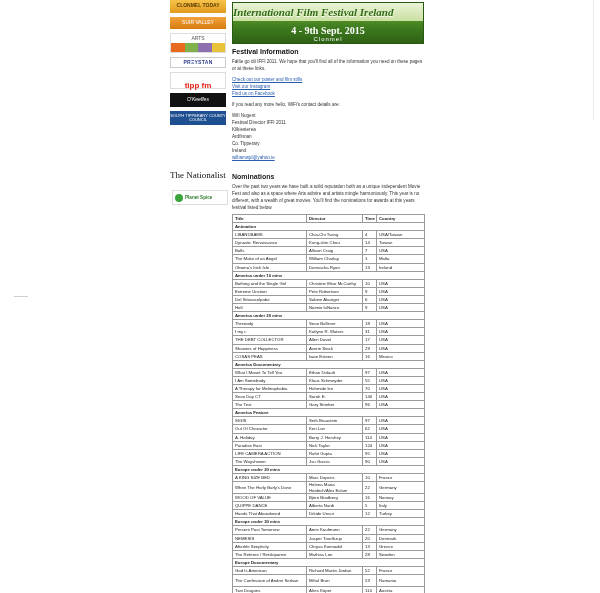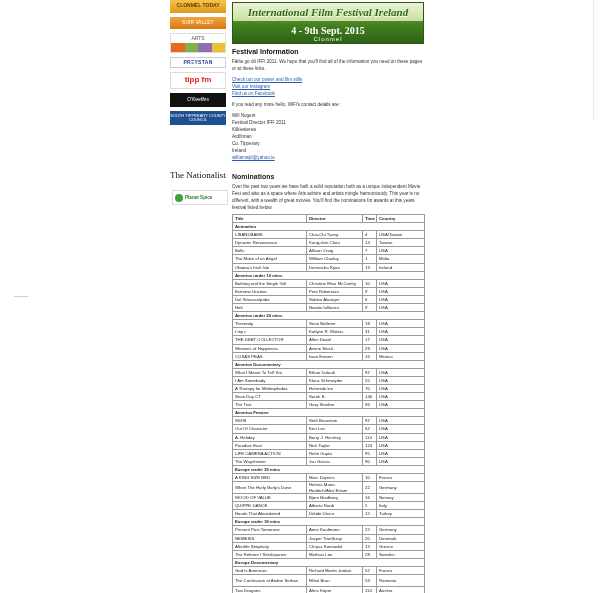--- a/index.html
+++ b/index.html
@@ -22,36 +22,36 @@
     width:56px;margin-bottom:4px;border:0;display:block;
     font-size:5px;color:#fff;text-align:center;line-height:1.1;
     box-sizing:border-box;
   }
   .sp1{height:13px;background:linear-gradient(#f7c34a,#e09a1d);color:#5a3c00;padding-top:3px;font-weight:bold;}
   .sp2{height:12px;background:linear-gradient(#f2a23c,#d77a10);color:#fff;padding-top:3px;}
   .sp3{height:20px;background:#fff;color:#555;border:1px solid #ddd;padding-top:2px;}
   .sp3 .swatches{display:flex;height:9px;margin-top:1px;}
   .sp3 .swatches i{flex:1;display:block;}
   .sp4{height:11px;background:#ffffff;color:#2b3d8f;border:1px solid #ccc;padding-top:2px;font-weight:bold;letter-spacing:.3px;}
-  .sp5{height:17px;background:#ffffff;border:1px solid #ddd;color:#e2231a;font-weight:bold;font-size:8px;padding-top:3px;}
+  .sp5{height:17px;background:#ffffff;border:1px solid #ddd;color:#e2231a;font-weight:bold;font-size:8px;padding-top:9px;}
   .sp6{height:14px;background:#111;color:#fff;padding-top:4px;font-style:italic;}
   .sp7{height:14px;background:#1d4f91;color:#fff;padding-top:3px;font-size:4px;}
 
   
   .banner{
     position:absolute;left:232px;top:2px;width:190px;height:40px;
     background:linear-gradient(#7fb539,#3f7d1f 60%,#2e6116);
     border:1px solid #2a5a12;overflow:hidden;
   }
   .banner .bg-strip{
     position:absolute;left:0;top:0;width:100%;height:18px;
     background:linear-gradient(#eaf3d8,#c9e0a0);
   }
   .banner .title{
-    position:absolute;top:3px;left:0;width:100%;text-align:center;
+    position:absolute;top:3px;left:0;width:100%;text-align:left;
     font-family:"Liberation Serif", serif;font-style:italic;font-weight:bold;
     font-size:11px;color:#2f6a12;text-shadow:0 1px 0 #fff;
   }
   .banner .dates{
     position:absolute;top:22px;left:0;width:100%;text-align:center;
     font-family:"Liberation Serif", serif;font-weight:bold;font-size:10px;color:#ffffff;
   }
   .banner .place{
     position:absolute;top:33px;left:0;width:100%;text-align:center;
     font-size:6px;color:#ffffff;letter-spacing:1px;

